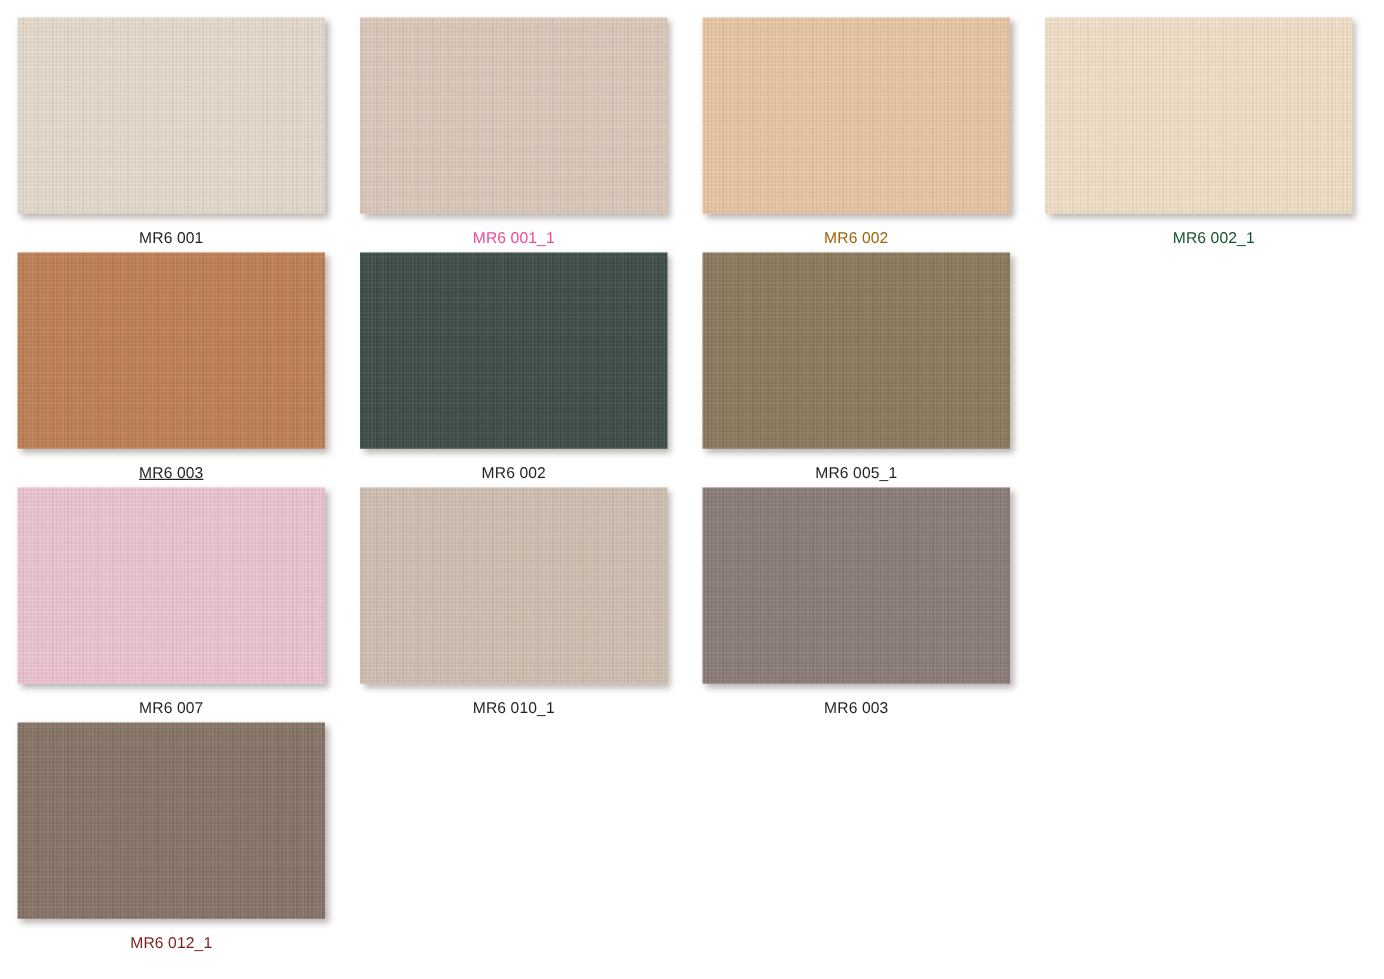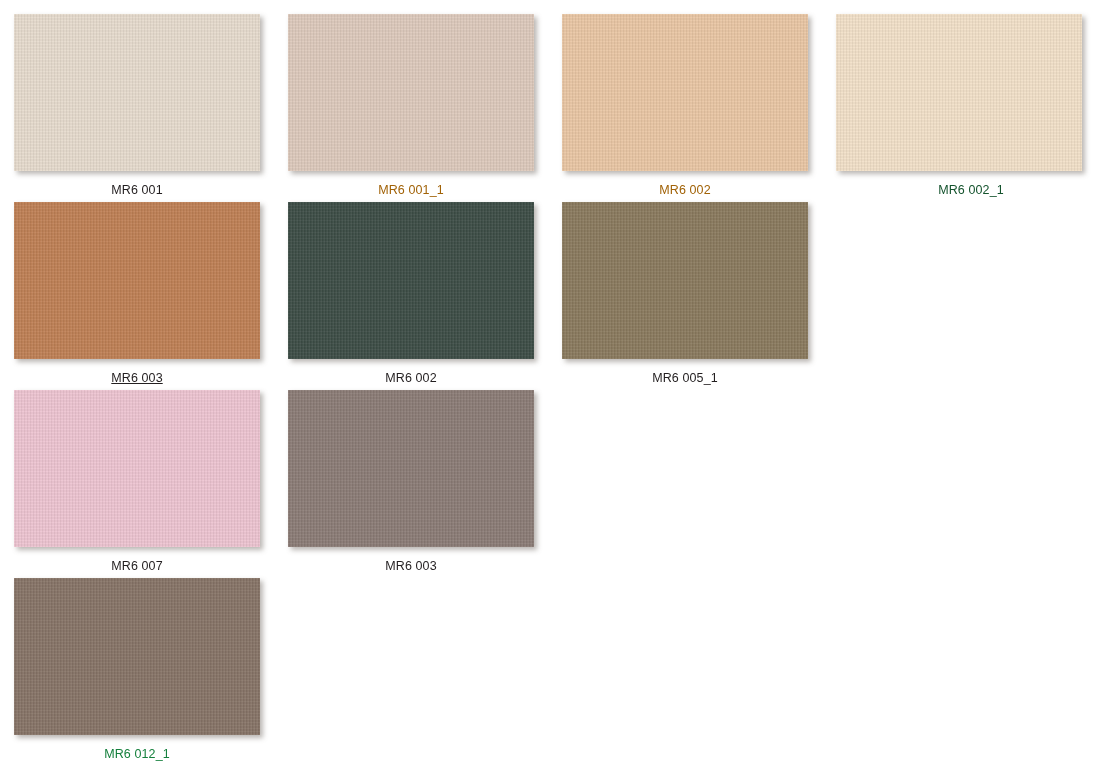--- a/index.html
+++ b/index.html
@@ -91,21 +91,21 @@
       <div class="swatch-cell">
         <div class="swatch-chip-wrap">
           <div class="swatch-chip" title="MR6 001" style="background-color: rgb(230, 219, 205);"></div>
         </div>
         <div class="swatch-label" style="color: rgb(35, 31, 32);">MR6 001</div>
       </div>
       <div class="swatch-cell">
         <div class="swatch-chip-wrap">
           <div class="swatch-chip" title="MR6 001_1" style="background-color: rgb(221, 201, 188);"></div>
         </div>
-        <div class="swatch-label" style="color: #a16207;">MR6 001_1</div>
+        <div class="swatch-label" style="color: #ec4899;">MR6 001_1</div>
       </div>
       <div class="swatch-cell">
         <div class="swatch-chip-wrap">
           <div class="swatch-chip" title="MR6 002" style="background-color: rgb(233, 198, 164);"></div>
         </div>
         <div class="swatch-label" style="color: #a16207;">MR6 002</div>
       </div>
       <div class="swatch-cell">
         <div class="swatch-chip-wrap">
           <div class="swatch-chip" title="MR6 002_1" style="background-color: rgb(242, 224, 200);"></div>
@@ -135,31 +135,37 @@
     </div>
     <div class="swatch-row">
       <div class="swatch-cell">
         <div class="swatch-chip-wrap">
           <div class="swatch-chip" title="MR6 007" style="background-color: rgb(237, 196, 209);"></div>
         </div>
         <div class="swatch-label" style="color: rgb(35, 31, 32);">MR6 007</div>
       </div>
       <div class="swatch-cell">
         <div class="swatch-chip-wrap">
+          <div class="swatch-chip" title="MR6 010_1" style="background-color: rgb(207, 192, 177);"></div>
+        </div>
+        <div class="swatch-label" style="color: rgb(35, 31, 32);">MR6 010_1</div>
+      </div>
+      <div class="swatch-cell">
+        <div class="swatch-chip-wrap">
           <div class="swatch-chip" title="MR6 012" style="background-color: rgb(139, 124, 118);"></div>
         </div>
         <div class="swatch-label" style="color: rgb(35, 31, 32);">MR6 003</div>
       </div>
     </div>
     <div class="swatch-row">
       <div class="swatch-cell">
         <div class="swatch-chip-wrap">
           <div class="swatch-chip" title="MR6 012_1" style="background-color: rgb(135, 116, 103);"></div>
         </div>
-        <div class="swatch-label" style="color: #15803d;">MR6 012_1</div>
+        <div class="swatch-label" style="color: #7f1d1d;">MR6 012_1</div>
       </div>
       <div class="swatch-cell empty">
         <div class="swatch-chip-wrap">
           <div class="swatch-chip"></div>
         </div>
         <div class="swatch-label" style="color: rgb(35, 31, 32);"></div>
       </div>
       <div class="swatch-cell empty">
         <div class="swatch-chip-wrap">
           <div class="swatch-chip"></div>

